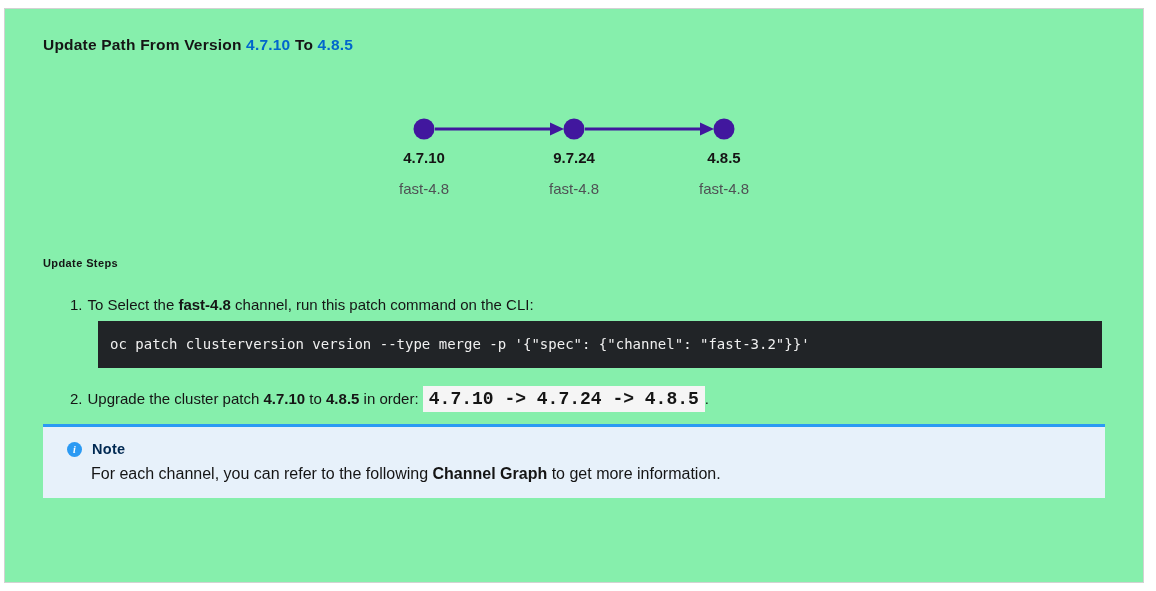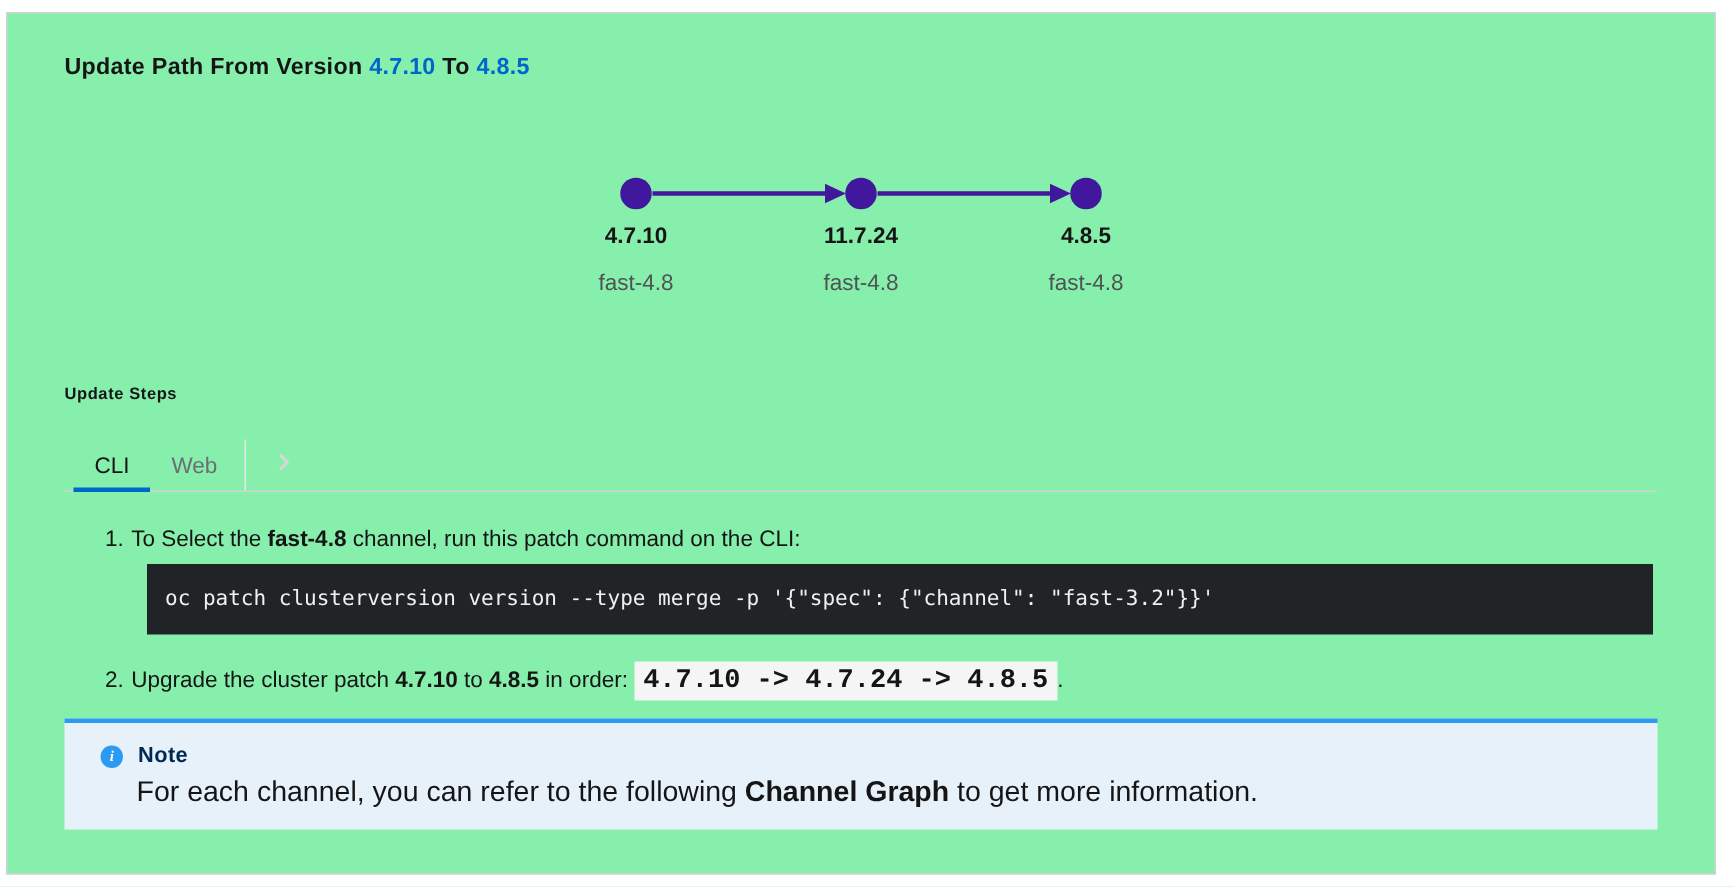--- a/index.html
+++ b/index.html
@@ -46,21 +46,21 @@
     font-weight:700;font-size:18px;background:#f5f5f5;padding:3px 6px;}
 
   
   .note{margin-top:16px;background:var(--alert_bg);border-top:3px solid var(--alert_border);
     padding:14px 24px 16px 24px;}
   .note-header{display:flex;align-items:center;gap:10px;}
   .info-icon{width:15px;height:15px;border-radius:50%;background:var(--alert_border);
     color:#fff;font-size:10px;font-weight:700;display:flex;align-items:center;
     justify-content:center;font-family:"Liberation Serif",serif;font-style:italic;}
   .note-title{font-size:14.5px;font-weight:700;color:#002952;letter-spacing:.3px;}
-  .note-body{margin:9px 0 0 24px;font-size:19px;line-height:16px;color:#151515;}
+  .note-body{margin:9px 0 0 24px;font-size:16px;line-height:16px;color:#151515;}
   .note-body b{font-weight:700;}
 </style>
 </head>
 <body>
 
 <div class="card">
 
   <h1 class="title"><span>Update Path From Version </span><span class="link">4.7.10</span><span> To </span><span class="link">4.8.5</span></h1>
 
   <div class="graph">
@@ -72,48 +72,32 @@
       <circle class="node" cx="75" cy="20" r="10.5"></circle>
       <circle class="node" cx="225" cy="20" r="10.5"></circle>
       <circle class="node" cx="375" cy="20" r="10.5"></circle>
     </svg>
     <div class="graph-labels">
       <div class="gcol">
         <div class="gver">4.7.10</div>
         <div class="gchan">fast-4.8</div>
       </div>
       <div class="gcol">
-        <div class="gver">11.7.24</div>
+        <div class="gver">9.7.24</div>
         <div class="gchan">fast-4.8</div>
       </div>
       <div class="gcol">
         <div class="gver">4.8.5</div>
         <div class="gchan">fast-4.8</div>
       </div>
     </div>
   </div>
 
   <h2 class="steps-heading">Update Steps</h2>
 
-  <div class="tabs">
-    <div class="tab active">
-        <span>CLI</span>
-      </div>
-    <div class="tab">
-        <span>Web</span>
-      </div>
-    <div class="tab-divider"></div>
-    <div class="tab-scroll">
-      <span>
-        <svg width="14" height="14" viewBox="0 0 16 16">
-            <path d="M6 3 L11 8 L6 13" fill="none" stroke="#d7d7d7" stroke-width="2.4" stroke-linecap="round" stroke-linejoin="round"></path>
-          </svg>
-      </span>
-    </div>
-  </div>
 
   <div class="steps">
     <div class="step"><span class="num">1.</span><span>To Select the </span><b>fast-4.8</b><span> channel, run this patch command on the CLI:</span></div>
 
     <pre class="codeblock"><code>oc patch clusterversion version --type merge -p '{"spec": {"channel": "fast-3.2"}}'</code></pre>
 
     <div class="step step2"><span class="num">2.</span><span>Upgrade the cluster patch </span><b>4.7.10</b><span> to </span><b>4.8.5</b><span> in order: </span><span class="inline-code">4.7.10 -&gt; 4.7.24 -&gt; 4.8.5</span><span>.</span></div>
   </div>
 
   <div class="note">

